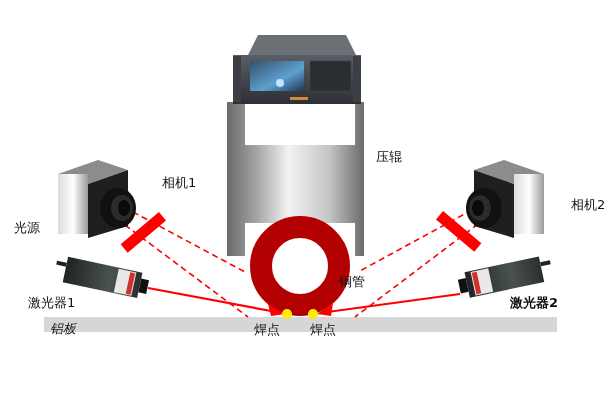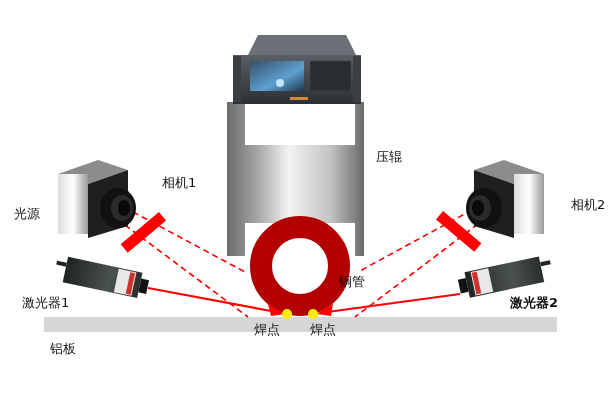--- a/index.html
+++ b/index.html
@@ -125,24 +125,24 @@
 
   <g transform="rotate(-12 505 280)">
     <rect x="543" y="270" width="10" height="4" fill="#222"></rect>
     <rect x="467" y="264" width="76" height="26" fill="url(#laserBody)"></rect>
     <rect x="473" y="265" width="18" height="24" fill="#e8e8e8"></rect>
     <rect x="474" y="266" width="5" height="22" fill="#d0312d"></rect>
     <rect x="459" y="270" width="8" height="14" fill="#111"></rect>
   </g>
 </svg>
 
-<div class="label" style="left:14px; top:207px;">光源</div>
+<div class="label" style="left:14px; top:221px;">光源</div>
 <div class="label" style="left:134px; top:176px;margin-left:28px;">相机1</div>
 <div class="label" style="left:534px; top:198px;margin-left:37px;">相机2</div>
-<div class="label" style="left:22px; top:296px;">激光器1</div>
+<div class="label" style="left:28px; top:296px;">激光器1</div>
 <div class="label" style="left:510px; top:296px;font-weight:bold;">激光器2</div>
 <div class="label" style="left:376px; top:150px;">压辊</div>
 <div class="label" style="left:339px; top:275px;">铜管</div>
 <div class="label" style="left:254px; top:323px;">焊点</div>
 <div class="label" style="left:310px; top:323px;">焊点</div>
-<div class="label" style="left:50px; top:342px;">铝板</div>
+<div class="label" style="left:50px; top:322px;font-style:italic;">铝板</div>
 
 </div>
 
 </body></html>

